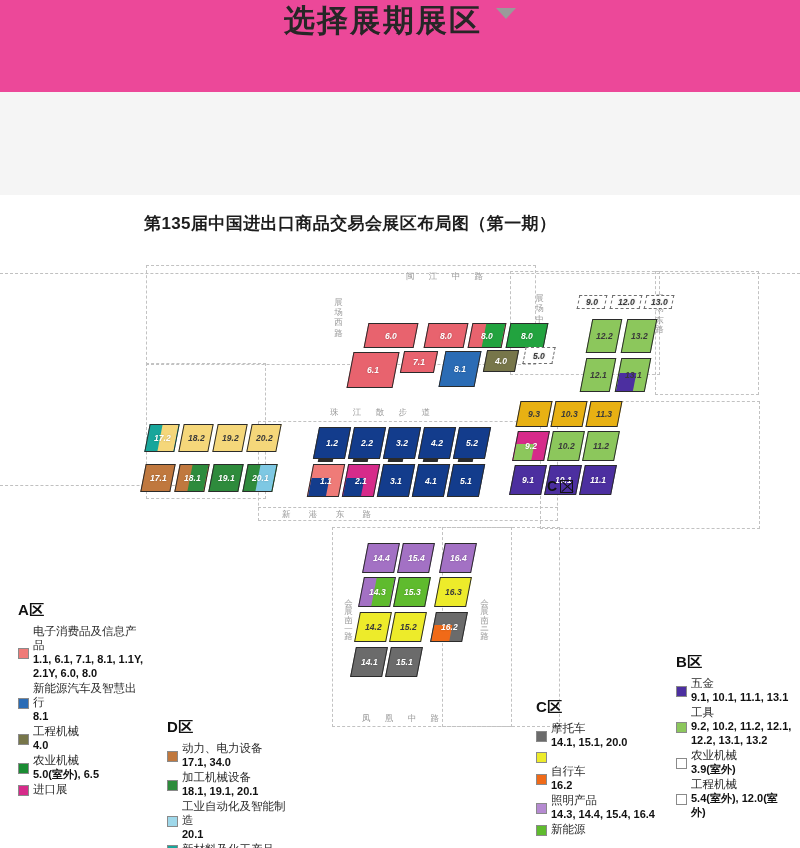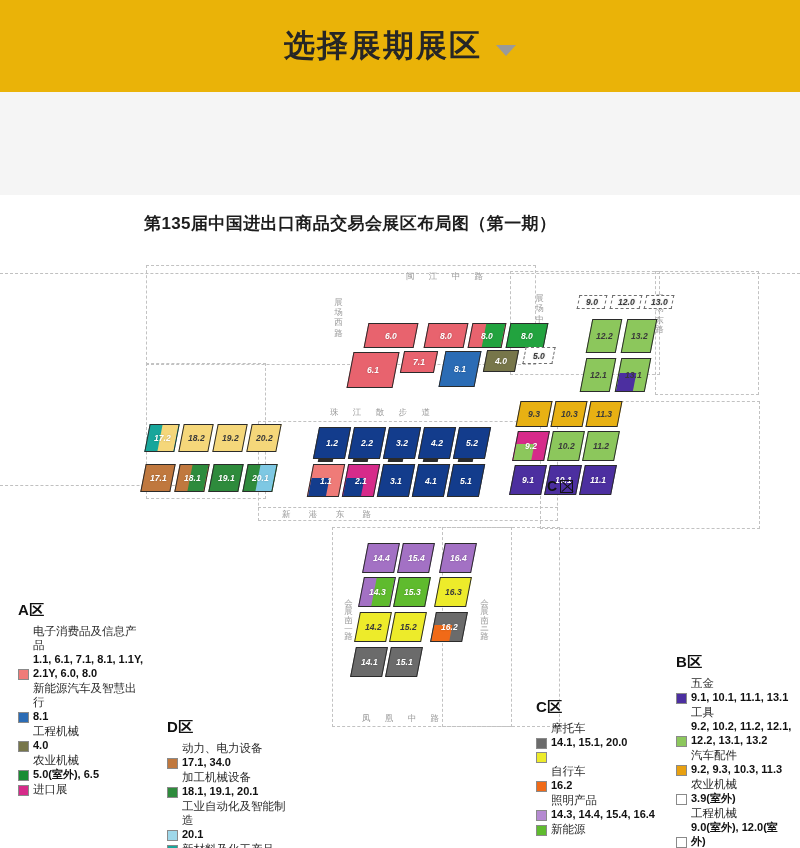--- a/index.html
+++ b/index.html
@@ -12,22 +12,22 @@
   #page {
     position: relative;
     width: 800px; height: 848px;
     overflow: hidden;
     background: #ffffff;
   }
   
   .header {
     position: absolute; left: 0; top: 0;
     width: 800px; height: 92px;
-    background: #eab308;
-    display: flex; align-items: center; justify-content: center;
+    background: #ec4899;
+    display: flex; justify-content: center;
     gap: 14px;
   }
   .header-title {
     font-size: 31px;
     font-weight: bold;
     color: #262626;
     letter-spacing: 2px;
   }
   .caret {
     width: 0; height: 0;
@@ -128,21 +128,21 @@
     width: 15px; height: 1.4px; background: #111;
   }
   .c-box::before { transform: rotate(42deg); }
   .c-box::after  { transform: rotate(-42deg); }
   
   .legend { position: absolute; }
   .legend-title {
     font-size: 15px; font-weight: bold; color: #111;
     margin-bottom: 4px; letter-spacing: 0.5px;
   }
-  .lg-row { display: flex; align-items: flex-end; margin-bottom: 1px; }
+  .lg-row { display: flex; align-items: center; margin-bottom: 1px; }
   .sw {
     width: 11px; height: 11px; flex: 0 0 11px;
     margin-top: 2px; margin-right: 4px;
     border: 1px solid #8a8a8a;
   }
   .lg-text { flex: 1; }
   .lg-name {
     font-size: 11.5px; color: #2a2a2a; line-height: 14px;
     font-weight: normal;
   }
@@ -493,36 +493,29 @@
             </div>
           </div>
           <div class="lg-row">
             <div class="sw" style="background: rgb(140, 199, 92);"></div>
             <div class="lg-text">
               <div class="lg-name">工具</div>
               <div class="lg-halls">9.2, 10.2, 11.2, 12.1, 12.2, 13.1, 13.2</div>
             </div>
           </div>
           <div class="lg-row">
-            <div class="sw" style="background: rgb(232, 160, 16);"></div>
-            <div class="lg-text">
-              <div class="lg-name">汽车配件</div>
-              <div class="lg-halls">9.2, 9.3, 10.3, 11.3</div>
-            </div>
-          </div>
-          <div class="lg-row">
             <div class="sw" style="background: rgb(255, 255, 255);"></div>
             <div class="lg-text">
               <div class="lg-name">农业机械</div>
               <div class="lg-halls">3.9(室外)</div>
             </div>
           </div>
           <div class="lg-row">
             <div class="sw" style="background: rgb(255, 255, 255);"></div>
             <div class="lg-text">
               <div class="lg-name">工程机械</div>
-              <div class="lg-halls">9.0(室外), 12.0(室外)</div>
+              <div class="lg-halls">5.4(室外), 12.0(室外)</div>
             </div>
           </div>
         </div>
     </div>
   </div>
 </div>
 
 </body></html>

